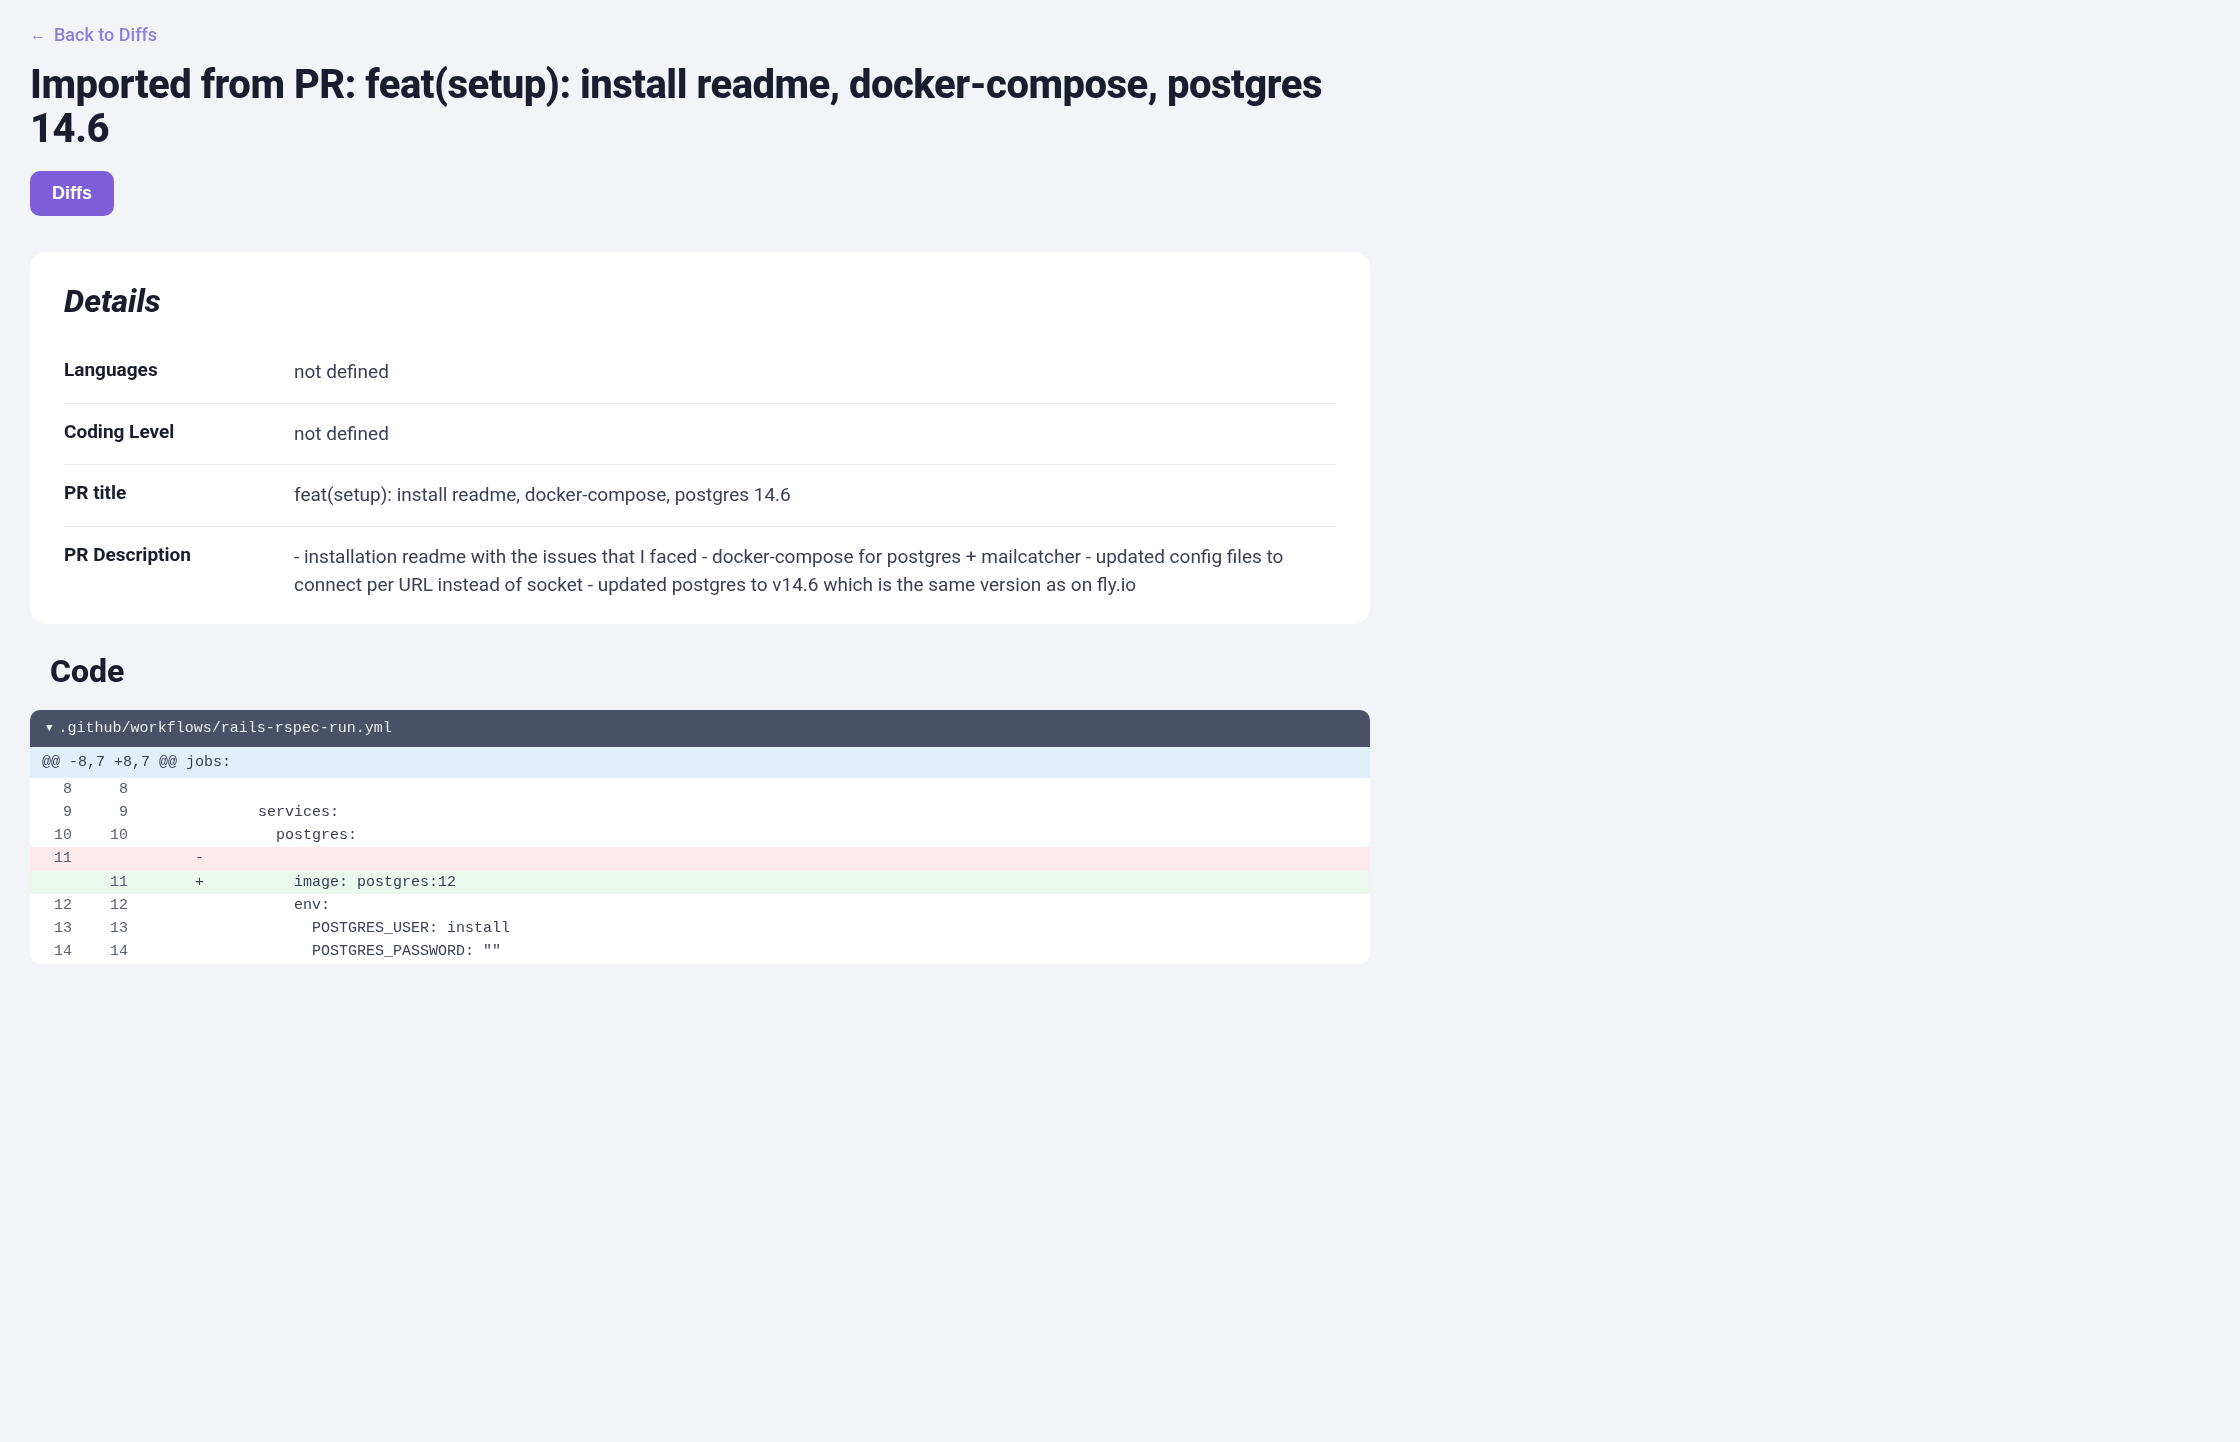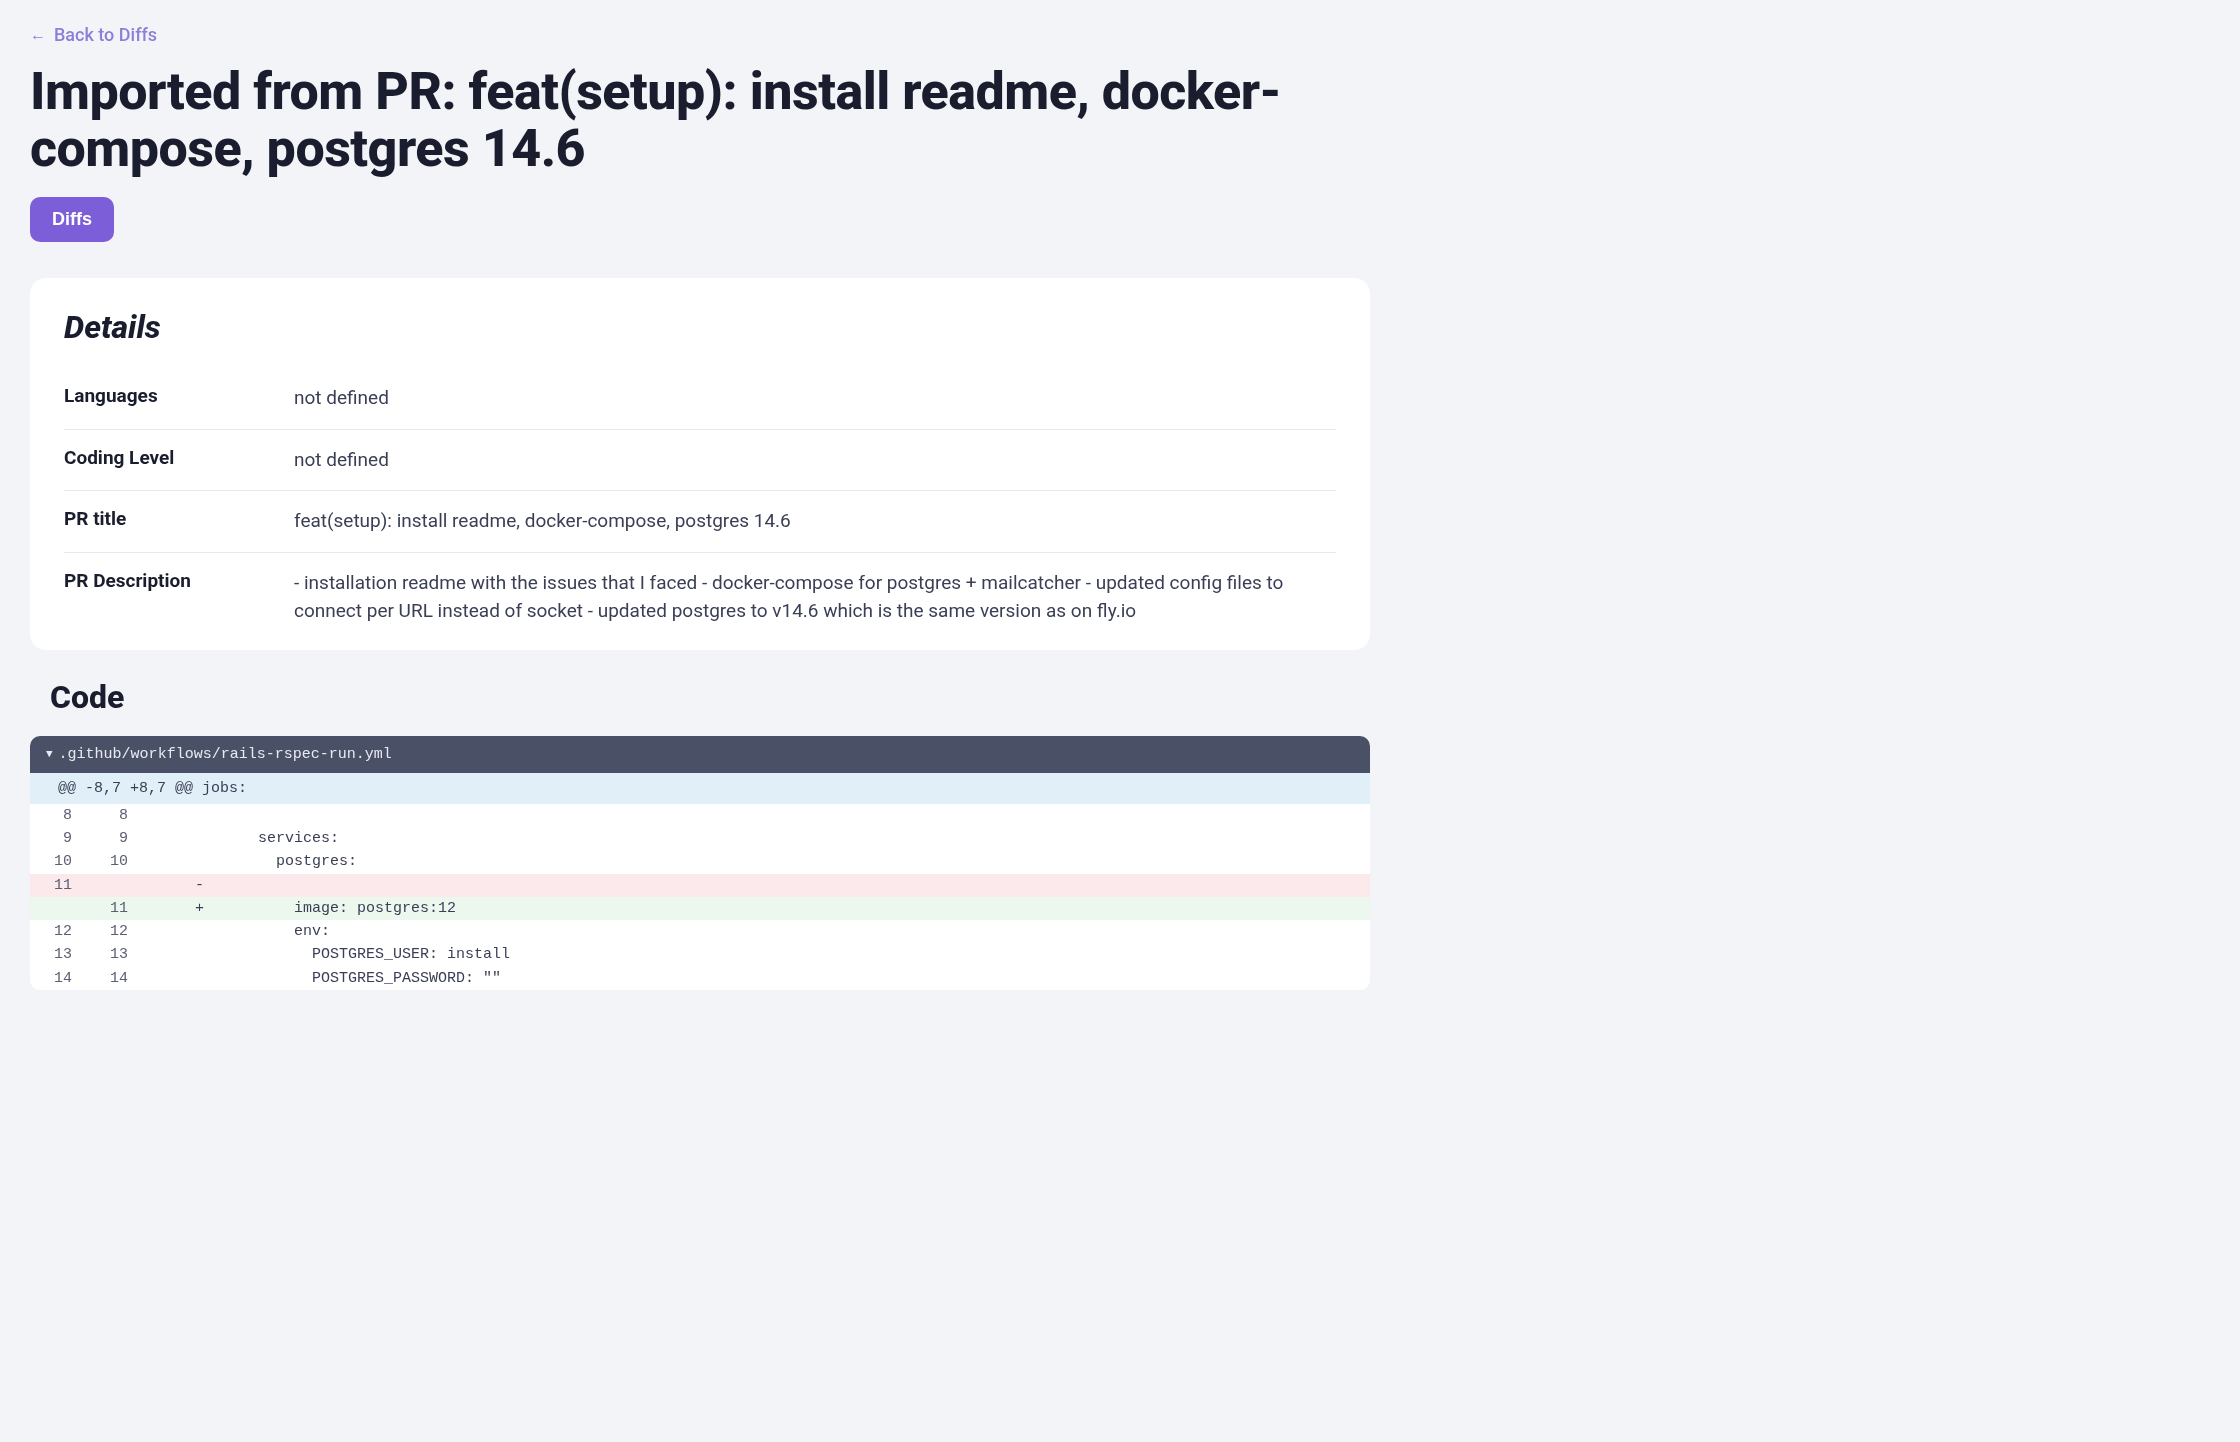--- a/index.html
+++ b/index.html
@@ -18,21 +18,21 @@
       text-decoration: none;
       font-size: 18px;
       font-weight: 500;
       display: inline-flex;
       align-items: center;
       gap: 8px;
       margin-bottom: 18px;
     }
     .back-link .arrow { font-size: 16px; }
     h1.page-title {
-      font-size: 52px;
+      font-size: 40px;
       font-weight: 800;
       color: #1a1d2e;
       line-height: 1.1;
       letter-spacing: -0.5px;
       margin-bottom: 20px;
     }
     .edit-btn {
       background: #7c5fd8;
       color: #fff;
       border: none;
@@ -95,21 +95,21 @@
       padding: 10px 16px;
       font-weight: 500;
       display: flex;
       align-items: center;
       gap: 6px;
     }
     .diff-file-header .tri { font-size: 11px; }
     .diff-hunk-header {
       background: #e1f0f8;
       color: #3a3f55;
-      padding: 7px 28px;
+      padding: 7px 12px;
     }
     .diff-line {
       display: flex;
       align-items: stretch;
       line-height: 1.55;
     }
     .ln-old, .ln-new {
       width: 56px;
       text-align: right;
       padding-right: 14px;

